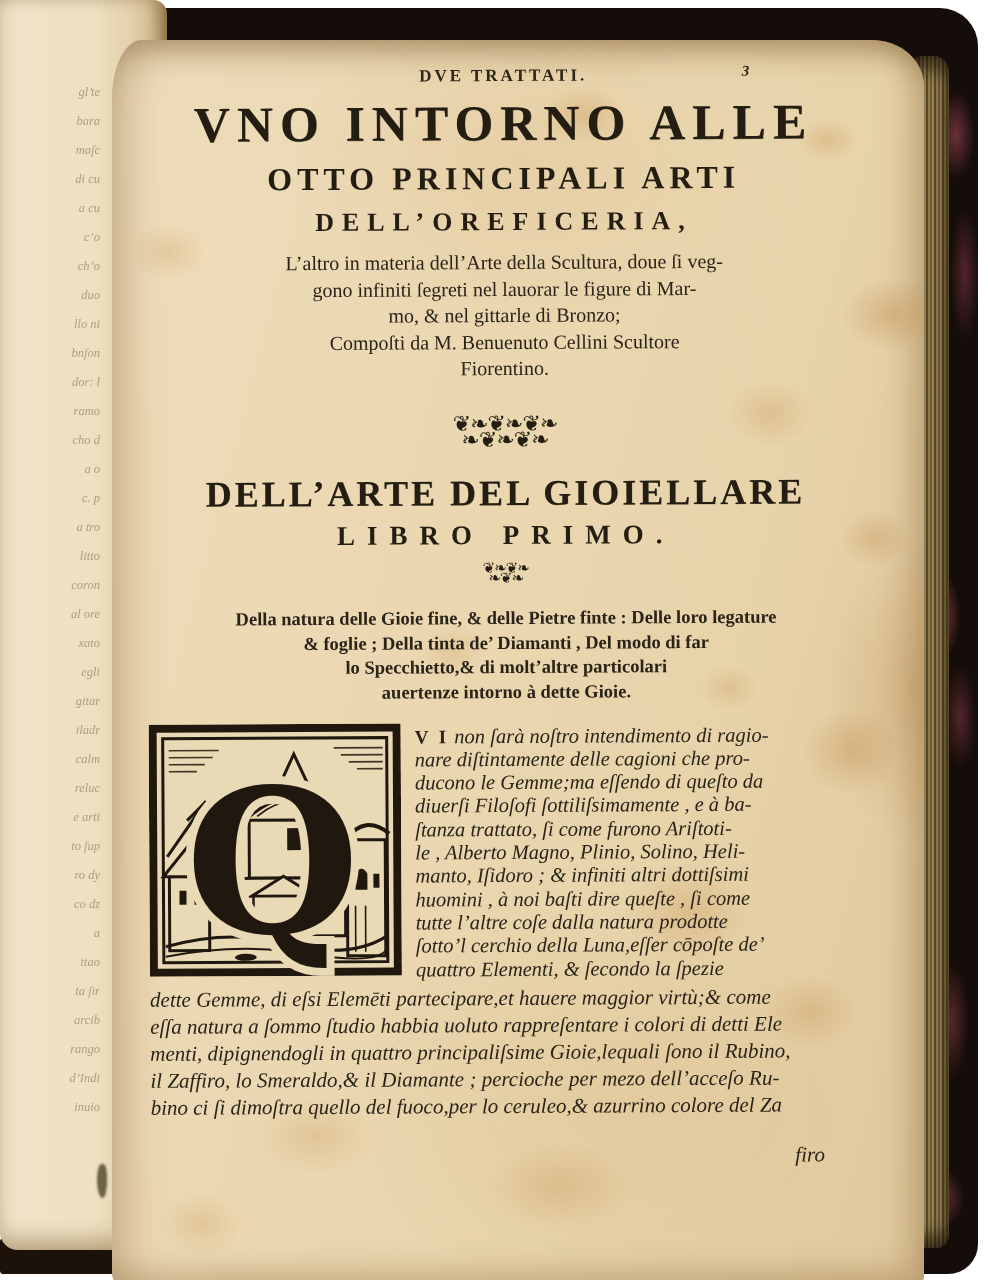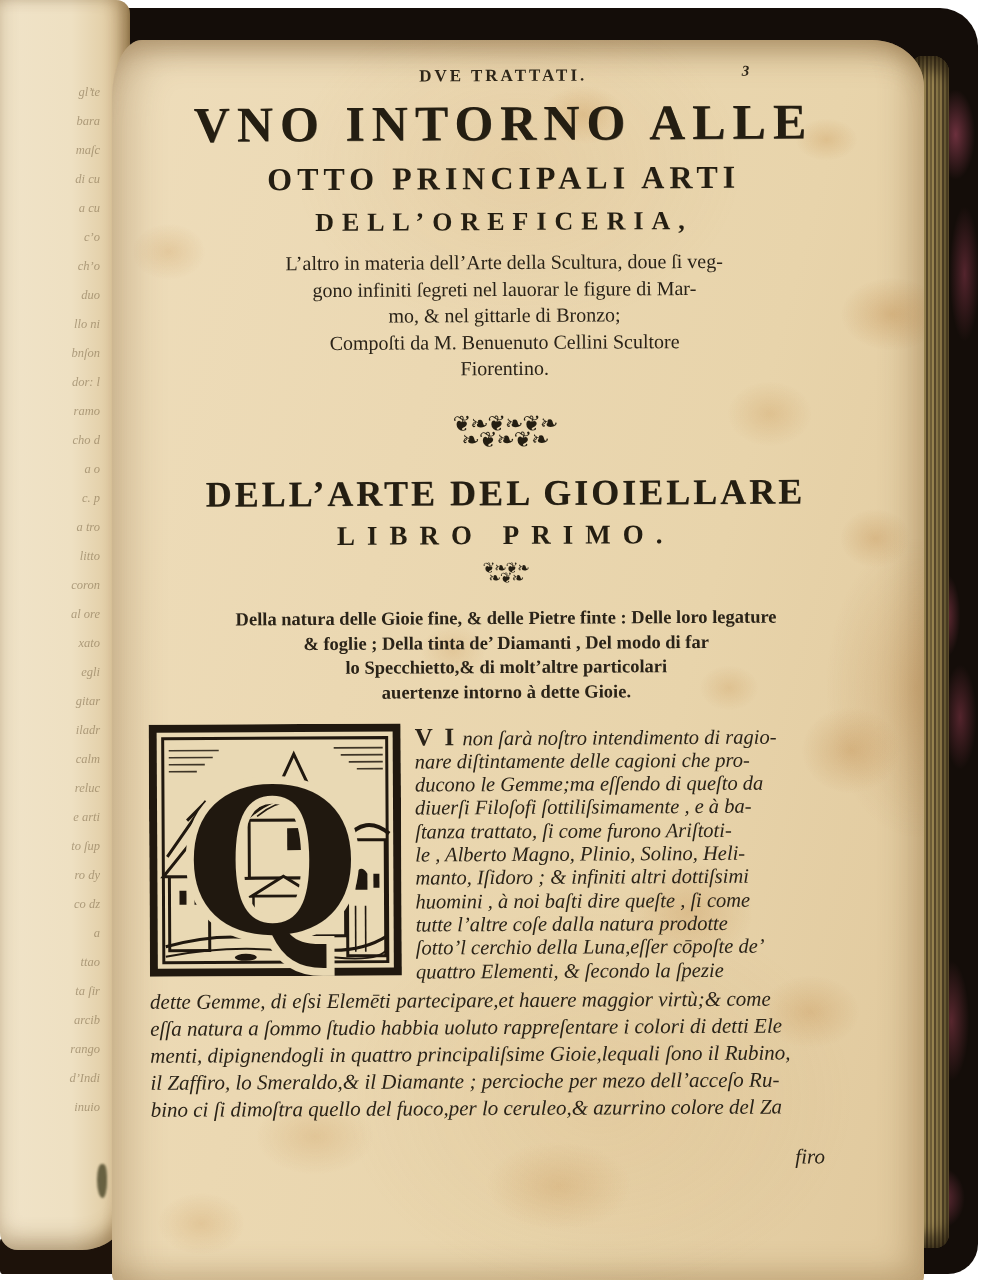--- a/index.html
+++ b/index.html
@@ -23,21 +23,21 @@
     background:repeating-linear-gradient(90deg,#8c7948 0 2px,#6d5c36 2px 4px,#97834f 4px 6px,#59492c 6px 8px);
     box-shadow:inset 0 14px 14px rgba(20,12,6,.55), inset 0 -14px 14px rgba(20,12,6,.55), inset 3px 0 6px rgba(30,20,8,.5);
     border-radius:10px 16px 14px 8px;}
   .bottom-left-cover{position:absolute;left:0;top:1238px;width:190px;height:36px;z-index:1;
     background:#1d120a;border-radius:6px 20px 40px 6px;}
 
   
   .left-page{position:absolute;left:0;top:0;width:130px;height:1250px;z-index:2;
     background:linear-gradient(90deg,#f0e3c8 0%,#eee0c2 55%,#e4d1ab 78%,#d7bf95 90%,#c3a97d 97%,#a98f63 100%);
     border-radius:0 14px 48px 18px;
-    box-shadow:inset -10px 0 14px rgba(90,60,25,.28), inset 0 -14px 18px rgba(120,85,40,.3);}
+    box-shadow:inset -10px 0 14px rgba(90,60,25,.28), inset 0 -14px 18px rgba(120,85,40,.3);padding-left:37px;}
   .left-page-fragments{position:absolute;left:0;top:78px;width:100px;text-align:right;padding-right:24px;
     font-size:12.5px;line-height:29px;color:rgba(122,102,70,.55);filter:blur(.7px);
     white-space:pre-line;font-style:italic;}
   .gutter-smudge{position:absolute;left:97px;top:1164px;width:10px;height:34px;z-index:3;
     background:#4a4628;border-radius:50% 40% 50% 60%;opacity:.8;filter:blur(1px);}
 
   
   .page{position:absolute;left:112px;top:40px;width:812px;height:1246px;z-index:4;
     background:linear-gradient(105deg,#eeddbb 0%,#ebd8b2 35%,#e8d4ab 65%,#e0c89c 100%);
     border-radius:30px 52px 10px 12px / 58px 46px 10px 12px;
@@ -77,21 +77,21 @@
   .orn-large{margin-top:34px;font-size:22px;letter-spacing:-1px;}
   .orn-small{margin-top:12px;font-size:15px;letter-spacing:-1px;}
   .t4{margin-top:24px;text-align:center;font-size:36px;font-weight:bold;letter-spacing:3px;color:#241e12;
       text-shadow:.3px .3px 0 rgba(36,30,18,.5);}
   .t5{margin-top:6px;text-align:center;font-size:27px;font-weight:bold;letter-spacing:12px;color:#241e12;}
   .argument{margin-top:22px;text-align:center;font-size:18.5px;line-height:1.33;white-space:pre-line;
       font-weight:bold;color:#2a2318;}
   .body-row{margin-top:18px;display:flex;gap:14px;}
   .woodcut{flex:none;}
   .body-col{flex:1;font-style:italic;font-size:20.5px;line-height:23.3px;color:#2a2318;padding-top:2px;}
-  .opening-caps{font-style:normal;font-weight:bold;letter-spacing:3px;font-size:25px;}
+  .opening-caps{font-style:normal;font-weight:bold;letter-spacing:3px;font-size:19px;}
   .full-lines{margin-top:4px;font-style:italic;font-size:21px;line-height:27px;color:#2a2318;}
   .catchword{margin-top:24px;text-align:right;padding-right:42px;font-style:italic;font-size:21px;}
 </style>
 </head>
 <body>
 
 <div class="scene">
 
   <div class="book-cover"></div>
   <div class="fore-edge"></div>

